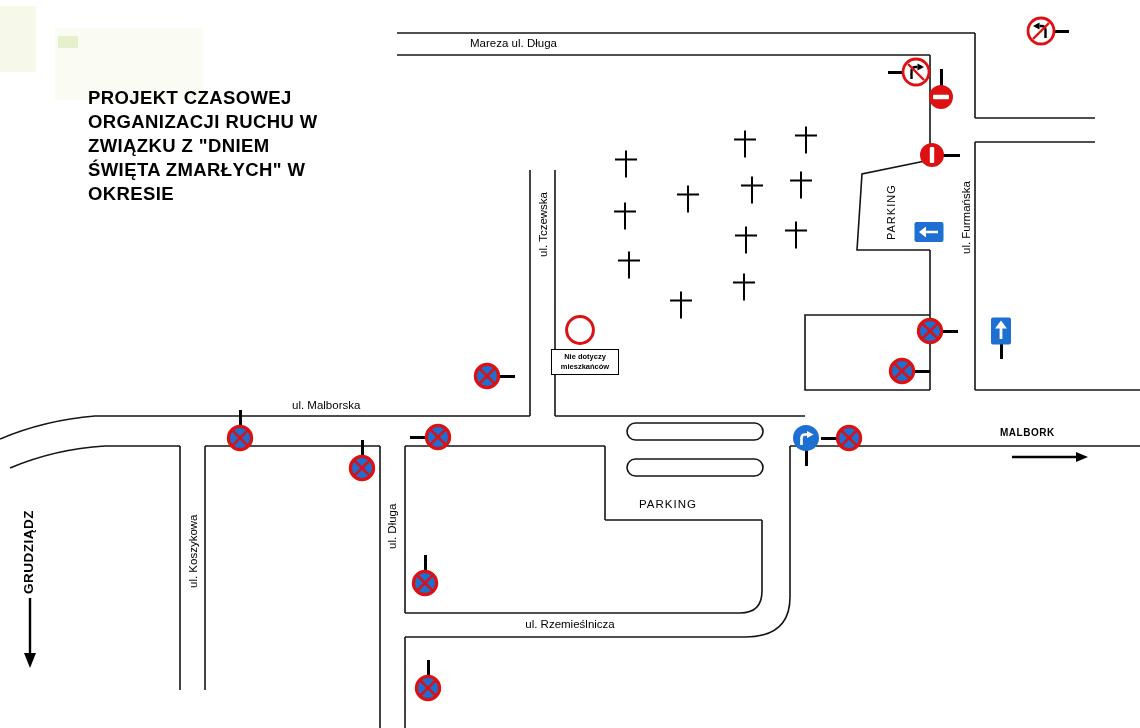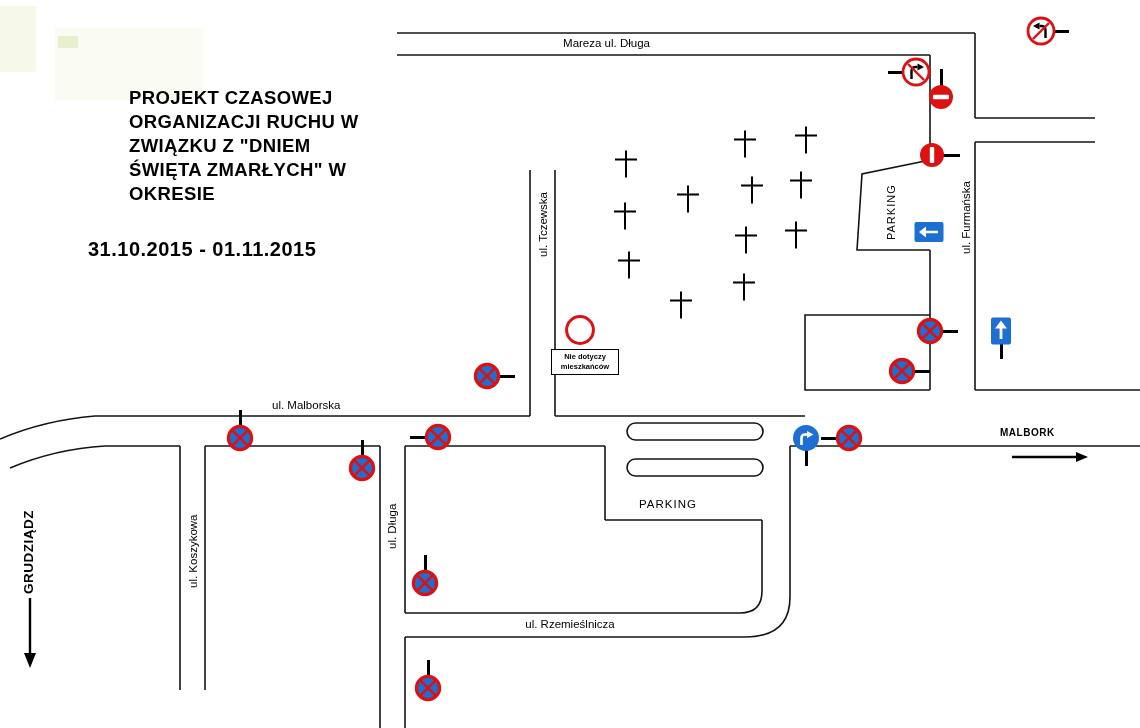--- a/index.html
+++ b/index.html
@@ -12,21 +12,21 @@
   .vlabel{position:absolute;z-index:3;transform-origin:0 0;transform:rotate(-90deg);white-space:nowrap;}
   #roads-svg{position:absolute;left:0;top:0;z-index:1;}
   #signs-layer{position:absolute;left:0;top:0;width:100%;height:100%;z-index:4;}
   .sign{position:absolute;transform:translate(-50%,-50%);line-height:0;z-index:5;}
   .pole{position:absolute;background:#000;z-index:4;}
   .pole-right,.pole-left{width:17px;height:3px;}
   .pole-top,.pole-bottom{width:3px;height:17px;}
   .cross{position:absolute;width:22px;height:27px;transform:translate(-50%,-50%);z-index:2;}
   .cross::before{content:"";position:absolute;left:50%;top:0;width:2px;height:100%;margin-left:-1px;background:#000;}
   .cross::after{content:"";position:absolute;top:8px;left:0;width:100%;height:2px;background:#000;}
-  #title{left:88px;top:86px;width:320px;font-size:18.5px;font-weight:bold;line-height:24px;letter-spacing:.4px;margin-left:41px;}
+  #title{left:88px;top:86px;width:320px;font-size:18.5px;font-weight:bold;line-height:24px;letter-spacing:.4px;}
   #dates{left:88px;top:238px;font-size:20px;font-weight:bold;letter-spacing:.5px;}
   .street{font-size:11.5px;}
   .dest{font-weight:bold;font-size:10px;letter-spacing:.5px;}
   #plate{
     left:551px;top:349px;width:64px;background:#fff;border:1px solid #000;
     font-size:7.5px;font-weight:bold;text-align:center;line-height:1.35;padding:2px 1px;z-index:6;
   }
   .artifact{position:absolute;z-index:0;}
 </style>
 </head>
@@ -77,24 +77,23 @@
       <line x1="30" y1="598" x2="30" y2="654" stroke="#000" stroke-width="2.4"></line>
       <polygon points="24,653 30,668 36,653" fill="#000"></polygon>
     </g>
   </svg>
 
   <div class="label pre" id="title">PROJEKT CZASOWEJ
 ORGANIZACJI RUCHU W
 ZWIĄZKU Z "DNIEM
 ŚWIĘTA ZMARŁYCH" W
 OKRESIE</div>
-  <div class="label" id="dates">31.10.2015 - 01.11.2015</div>
-
-  <div class="label street" style="left:470px;top:37px;width:180px;text-align:right;">Mareza ul. Długa</div>
-  <div class="label street" style="left:272px;top:399px;">ul. Malborska</div>
+
+  <div class="label street" style="left:470px;top:37px;width:180px;text-align:left;">Mareza ul. Długa</div>
+  <div class="label street" style="left:292px;top:399px;">ul. Malborska</div>
   <div class="label street" style="left:510px;top:618px;width:120px;text-align:center;">ul. Rzemieślnicza</div>
   <div class="vlabel street" style="left:537px;top:257px;">ul. Tczewska</div>
   <div class="vlabel street" style="left:960px;top:254px;">ul. Furmańska</div>
   <div class="vlabel street" style="left:187px;top:588px;">ul. Koszykowa</div>
   <div class="vlabel street" style="left:386px;top:549px;">ul. Długa</div>
 
   <div class="label dest" style="left:1000px;top:427px;">MALBORK</div>
   <div class="vlabel dest" style="left:21px;top:594px;font-size:13.5px;">GRUDZIĄDZ</div>
 
   <div class="vlabel" style="left:885px;top:240px;font-size:11px;letter-spacing:1px;">PARKING</div>

